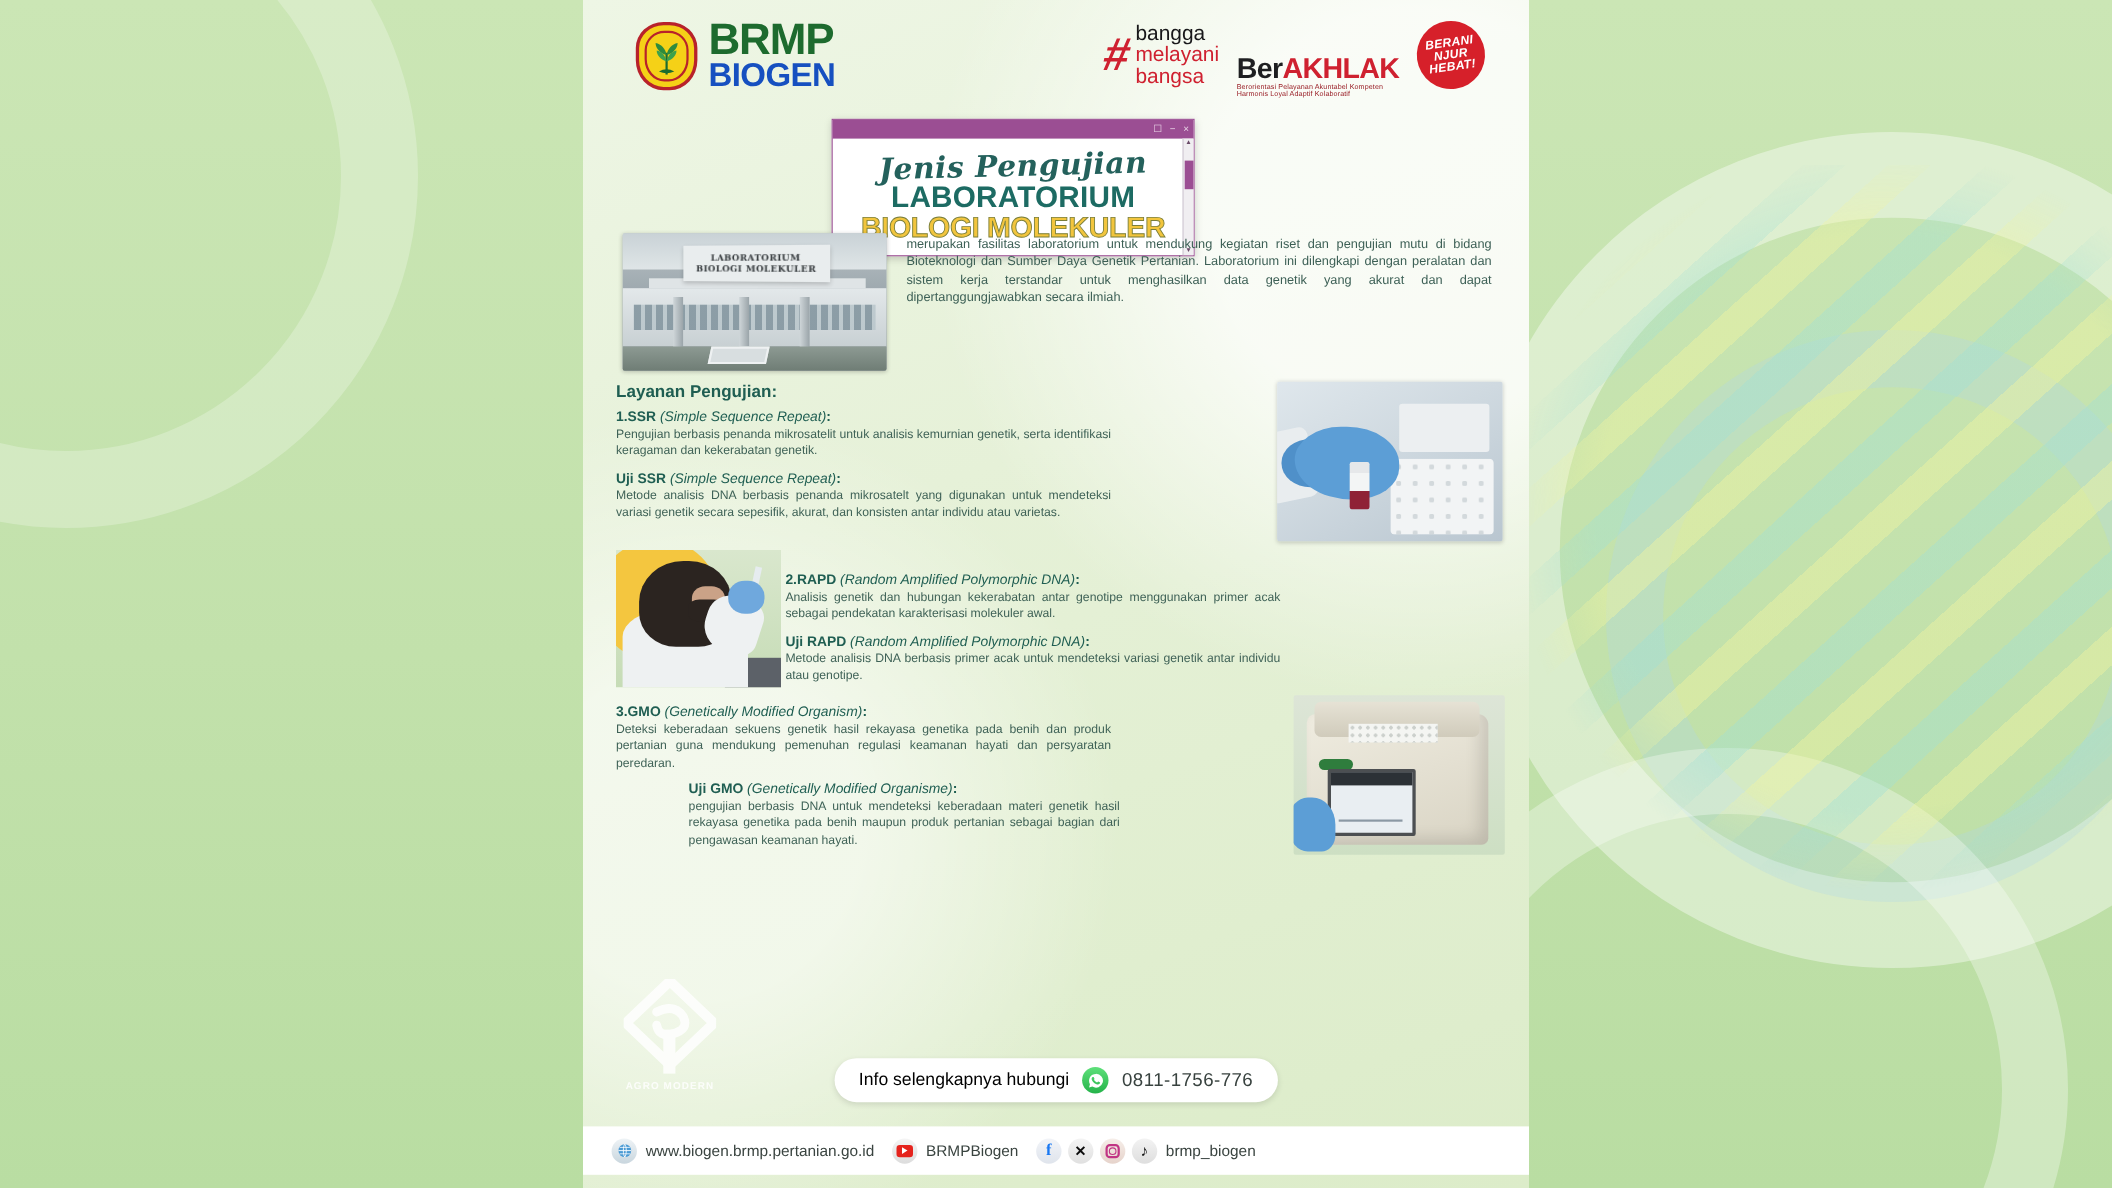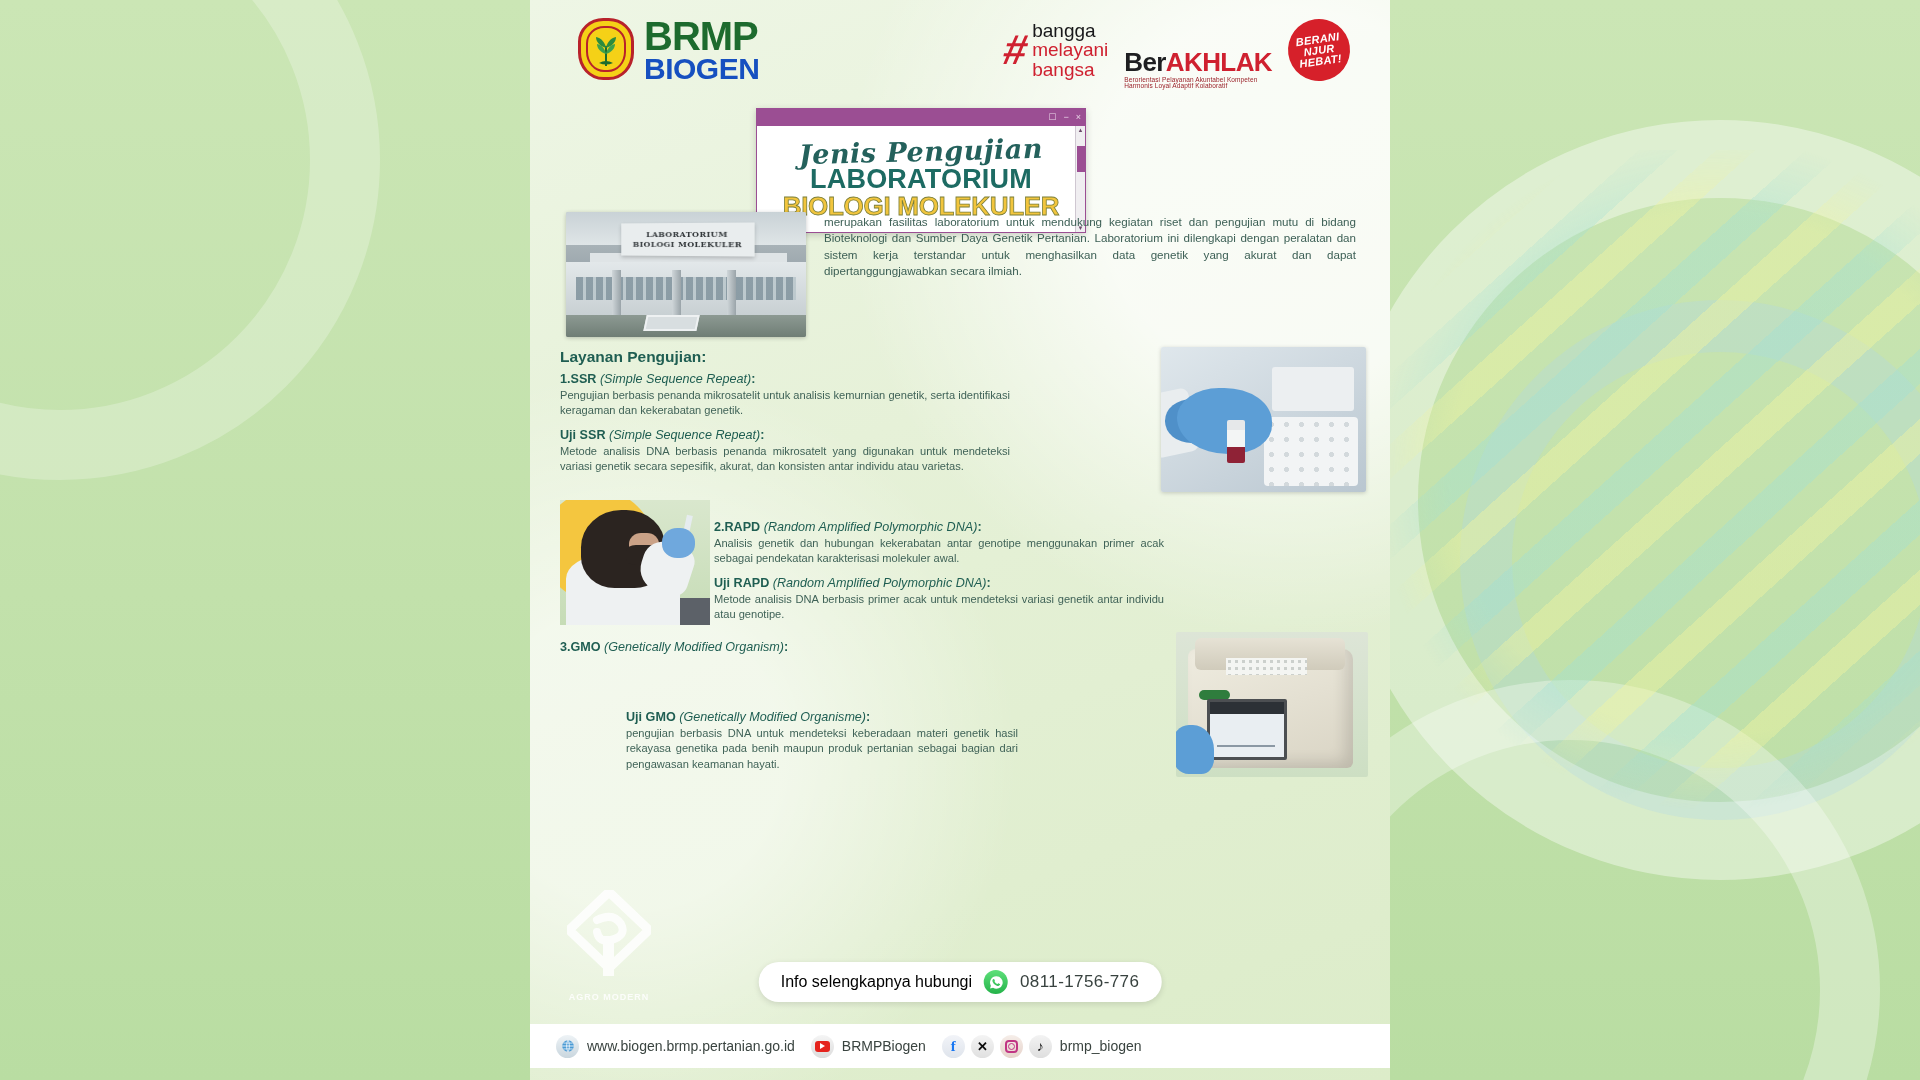--- a/index.html
+++ b/index.html
@@ -54,21 +54,21 @@
         rgba(255,255,255,0) 78px 112px);
     -webkit-mask-image:radial-gradient(circle at 60% 45%, #000 0 48%, transparent 62%);
     mask-image:radial-gradient(circle at 60% 45%, #000 0 48%, transparent 62%);
   }
 
   
   #header{
     position:absolute; left:0; top:0; width:100%; height:100px;
     display:flex; align-items:center; padding:0 26px;
   }
-  .brand{ display:flex; align-items:flex-start; gap:10px; margin-left:22px; }
+  .brand{ display:flex; align-items:flex-end; gap:10px; margin-left:22px; }
   .brand-seal{
     width:56px; height:62px; position:relative; flex:none;
     background:#f5d117;
     border:3px solid #b8222b;
     border-radius:45% 45% 45% 45% / 38% 38% 44% 44%;
     display:flex; align-items:center; justify-content:center;
   }
   .brand-seal::after{
     content:""; position:absolute; inset:5px;
     border:2px solid #b8222b;
@@ -262,21 +262,21 @@
   #img-pcr .brandtag{ position:absolute; left:12%; top:40%; width:16%; height:7%;
     background:#2f7d3d; border-radius:10px; }
 
   
   #agro{
     position:absolute; left:24px; bottom:70px; width:110px; height:120px;
     opacity:.85; display:flex; flex-direction:column; align-items:center;
   }
   #agro .mark{ width:84px; height:88px; position:relative; }
   #agro .mark svg{ width:100%; height:100%; display:block; }
-  #agro .wm-label{ font-size:9px; font-weight:bold; color:#fff; letter-spacing:1px; margin-top:14px; }
+  #agro .wm-label{ font-size:9px; font-weight:bold; color:#fff; letter-spacing:1px; margin-top:4px; }
 
   
   #contact{
     position:absolute; left:50%; transform:translateX(-50%); top:962px;
     background:#fff; border-radius:26px; padding:8px 22px;
     display:flex; align-items:center; gap:12px;
     box-shadow:0 2px 6px rgba(0,0,0,.12);
   }
   #contact .ctext{ font-size:16px; color:#000000; }
   #contact .wa{
@@ -446,20 +446,21 @@
   </div>
   <div id="rapd">
     <div class="item-title"><span class="item-num">2.</span><b>RAPD</b> <i>(Random Amplified Polymorphic DNA)</i><b>:</b></div>
     <div class="item-body">Analisis genetik dan hubungan kekerabatan antar genotipe menggunakan primer acak sebagai pendekatan karakterisasi molekuler awal.</div>
     <div class="sub-title"><b>Uji RAPD</b> <i>(Random Amplified Polymorphic DNA)</i><b>:</b></div>
     <div class="item-body">Metode analisis DNA berbasis primer acak untuk mendeteksi variasi genetik antar individu atau genotipe.</div>
   </div>
 
   <div id="gmo">
     <div class="item-title"><span class="item-num">3.</span><b>GMO</b> <i>(Genetically Modified Organism)</i><b>:</b></div>
+    <div class="item-body">Deteksi keberadaan sekuens genetik hasil rekayasa genetika pada benih dan produk pertanian guna mendukung pemenuhan regulasi keamanan hayati dan persyaratan peredaran.</div>
   </div>
   <div id="gmo-sub">
     <div class="sub-title" style="margin-top:0"><b>Uji GMO</b> <i>(Genetically Modified Organisme)</i><b>:</b></div>
     <div class="item-body">pengujian berbasis DNA untuk mendeteksi keberadaan materi genetik hasil rekayasa genetika pada benih maupun produk pertanian sebagai bagian dari pengawasan keamanan hayati.</div>
   </div>
   <div id="img-pcr">
     <div class="body"></div>
     <div class="lid"></div>
     <div class="plate"></div>
     <div class="brandtag"></div>

